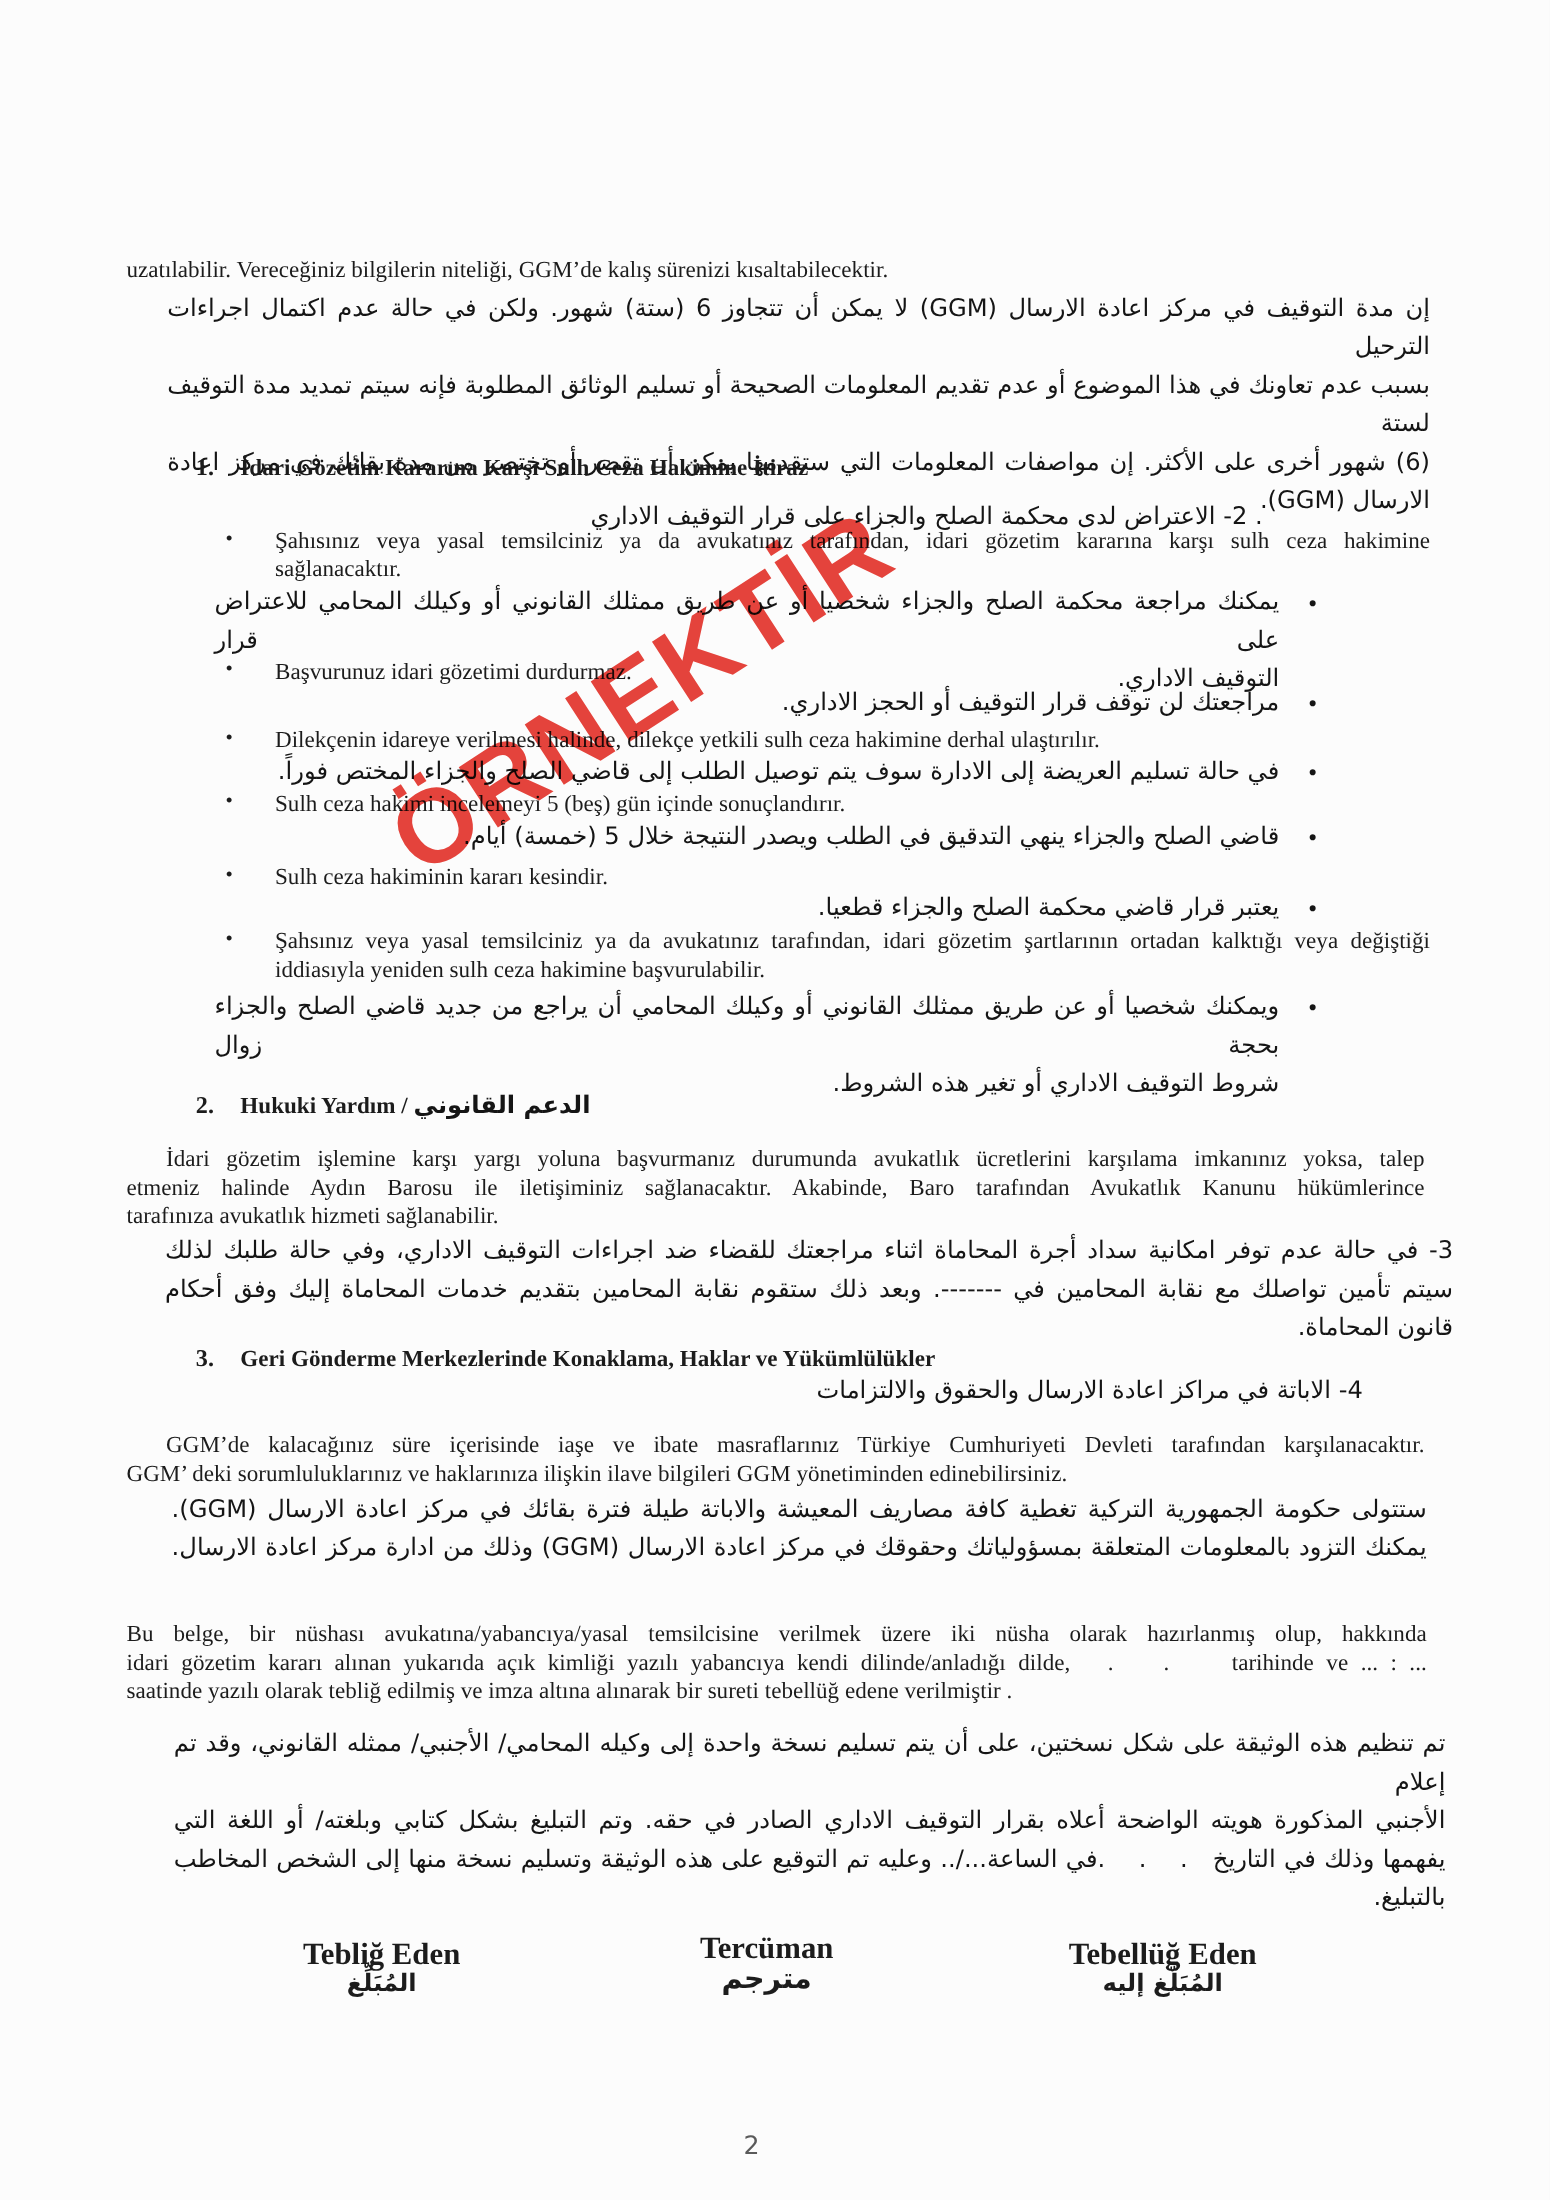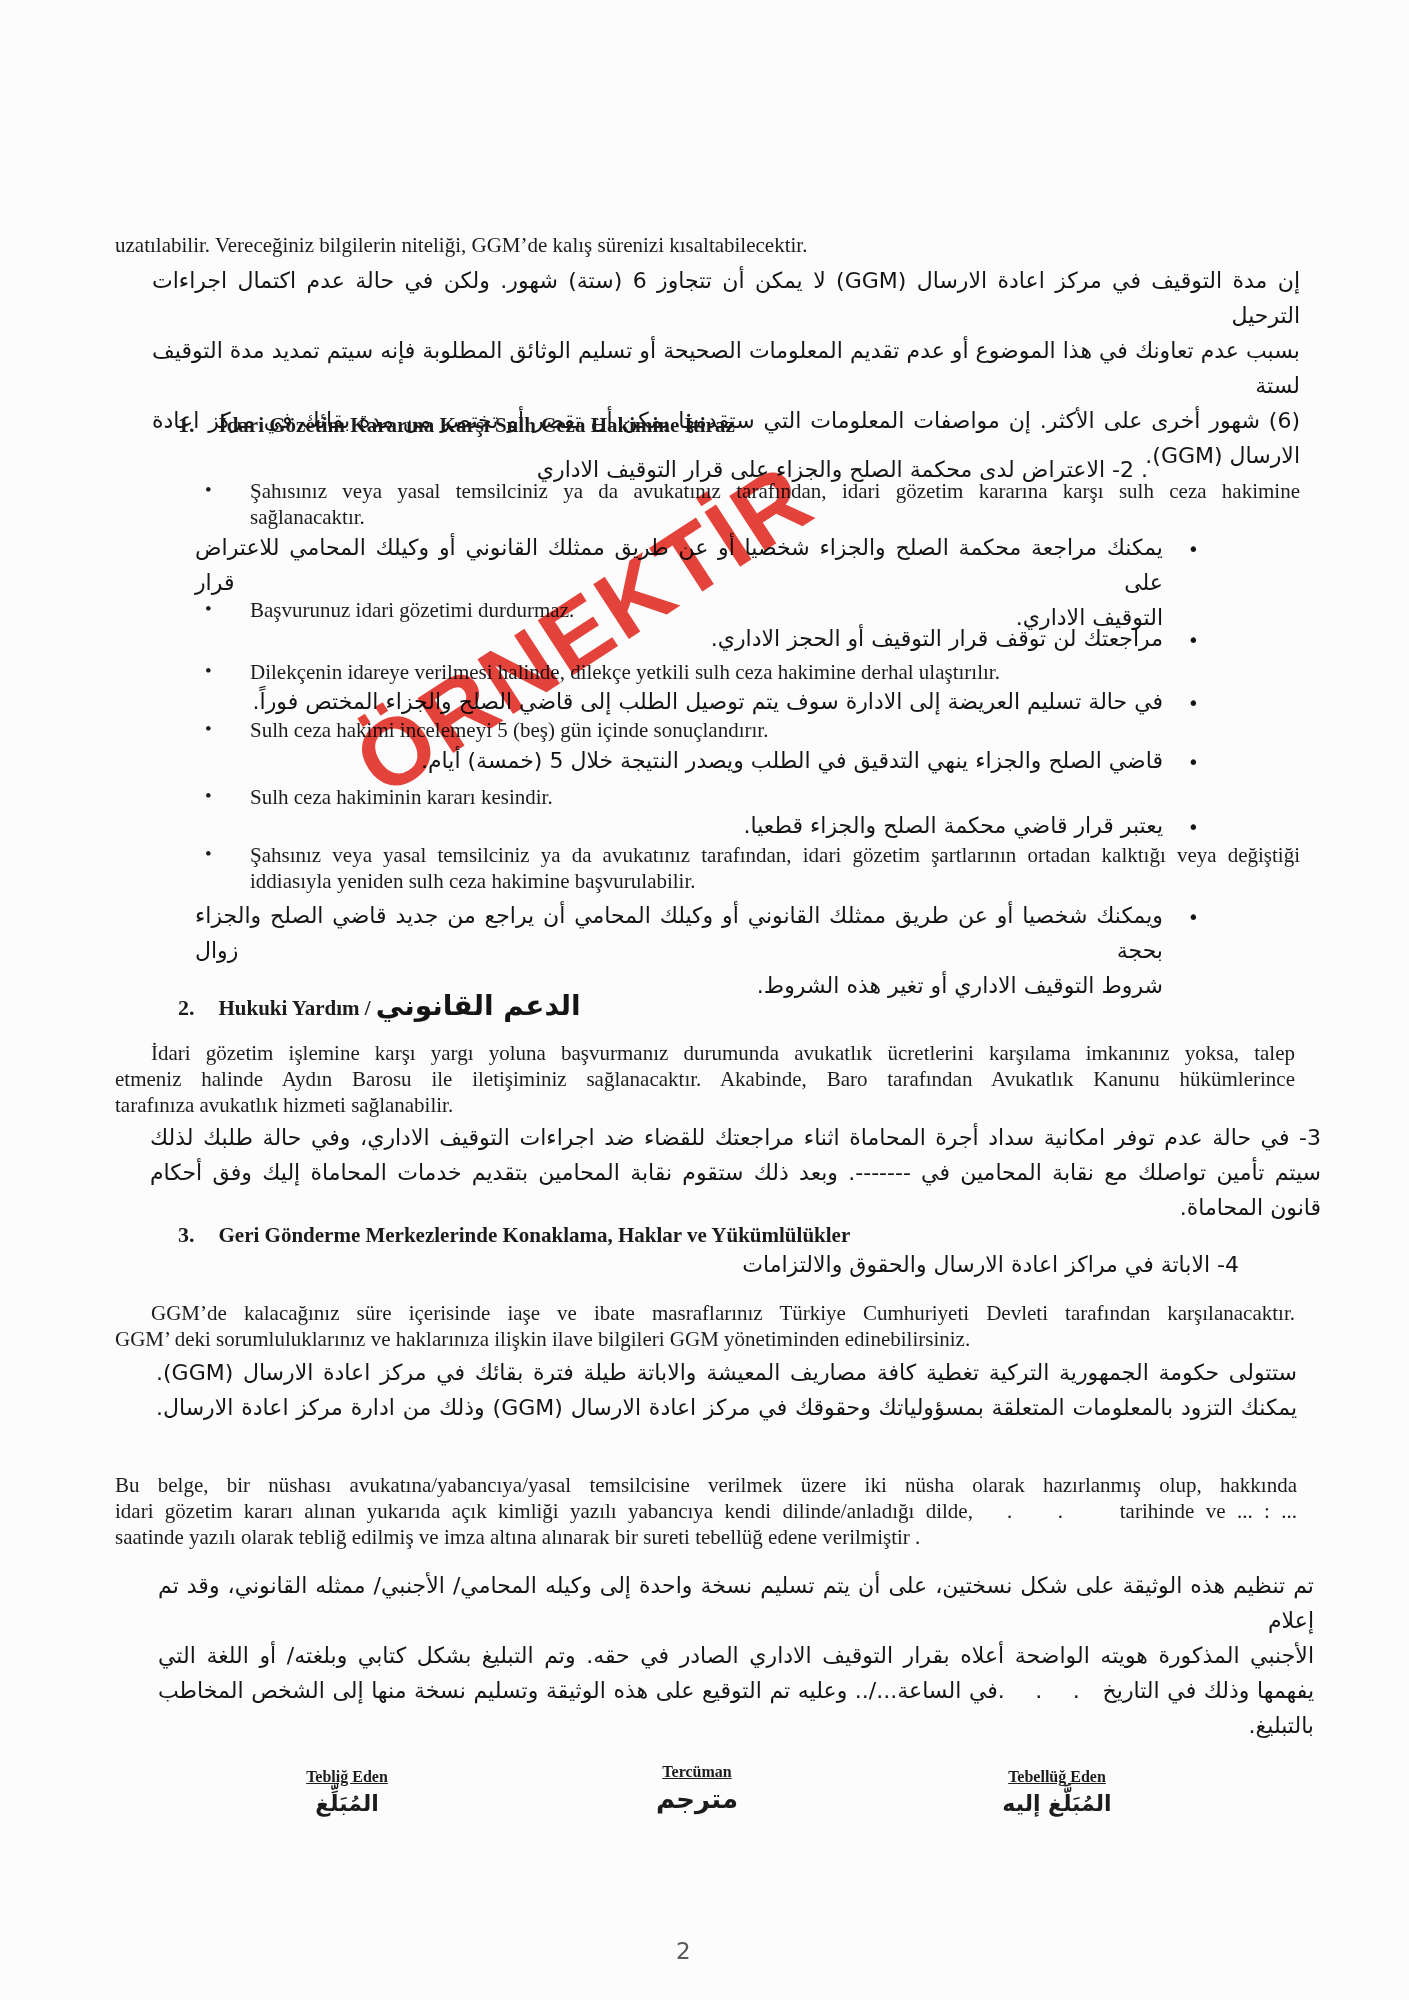--- a/index.html
+++ b/index.html
@@ -26,21 +26,21 @@
   .ar-block .arline:last-child{text-align-last:right;}
   .ar-block.stretch-all .arline:last-child{text-align-last:justify;}
   .ar-single{text-align:right;}
   
   .tr-bullet{left:203px;width:1097px;padding-left:47px;box-sizing:border-box;}
   .tr-bullet .dot{position:absolute;left:2px;top:-1px;font-size:19px;}
   
   .ar-bullet{width:1012px;}
   .ar-bullet .dot{position:absolute;right:-36px;top:2px;font-size:19px;color:#151515;}
   .sig-col{width:240px;text-align:center;}
-  .sig-tr{font-size:16px;font-weight:bold;line-height:24px;text-decoration:underline;}
+  .sig-tr{font-size:28px;font-weight:bold;line-height:24px;}
   .sig-ar{font-family:"DejaVu Sans",sans-serif;font-size:22px;font-weight:bold;direction:rtl;line-height:30px;}
   .watermark{
     position:absolute;left:314px;top:577px;width:540px;height:106px;
     transform:rotate(-33deg);transform-origin:center;
     font-family:"Liberation Sans","DejaVu Sans",sans-serif;
     font-weight:bold;font-size:95px;letter-spacing:3px;line-height:104px;
     white-space:nowrap;opacity:.92;mix-blend-mode:multiply;z-index:5;
     text-align:center;
   }
   .page-num{font-family:"DejaVu Sans",sans-serif;font-size:23px;color:#5a5a5a;}
@@ -125,21 +125,21 @@
   <div class="abs ar ar-block ar-bullet" style="right:246px;top:898px;">
     <span class="dot">•</span>
     <div>
         <div class="arline">ويمكنك شخصيا أو عن طريق ممثلك القانوني أو وكيلك المحامي أن يراجع من جديد قاضي الصلح والجزاء بحجة زوال</div>
         <div class="arline">شروط التوقيف الاداري أو تغير هذه الشروط.</div>
       </div>
   </div>
 
   <div class="abs h-row" style="left:178px;top:988px;">
     <span class="h-num">2.</span><span>Hukuki Yardım /</span>
-    <span class="ar" style="font-size:28px;font-weight:bold;">الدعم القانوني</span>
+    <span class="ar" style="font-size:22px;font-weight:bold;">الدعم القانوني</span>
   </div>
   <div class="abs tr indent" style="left:115px;top:1040px;width:1180px;">
       <div class="pline">İdari gözetim işlemine karşı yargı yoluna başvurmanız durumunda avukatlık ücretlerini karşılama imkanınız yoksa, talep</div>
       <div class="pline">etmeniz halinde Aydın Barosu ile iletişiminiz sağlanacaktır. Akabinde, Baro tarafından Avukatlık Kanunu hükümlerince</div>
       <div class="pline">tarafınıza avukatlık hizmeti sağlanabilir.</div>
     </div>
   <div class="abs ar ar-block" style="right:88px;top:1120px;width:1215px;">
       <div class="arline">3- في حالة عدم توفر امكانية سداد أجرة المحاماة اثناء مراجعتك للقضاء ضد اجراءات التوقيف الاداري، وفي حالة طلبك لذلك</div>
       <div class="arline">سيتم تأمين تواصلك مع نقابة المحامين في -------. وبعد ذلك ستقوم نقابة المحامين بتقديم خدمات المحاماة إليك وفق أحكام</div>
       <div class="arline">قانون المحاماة.</div>

